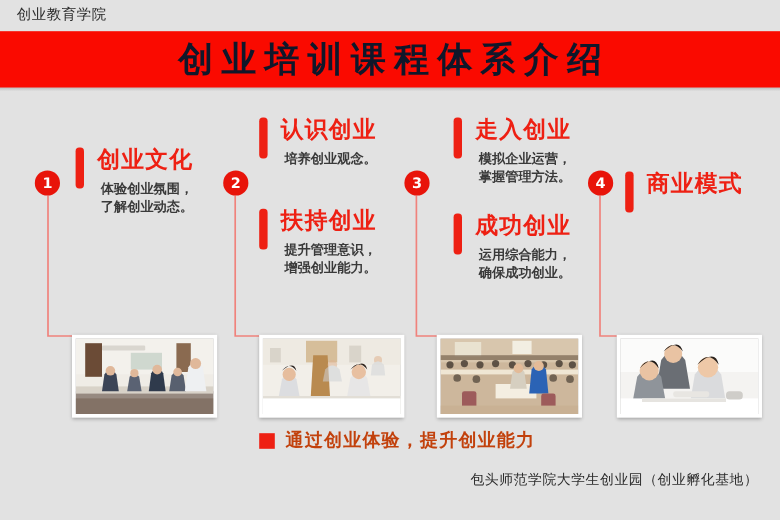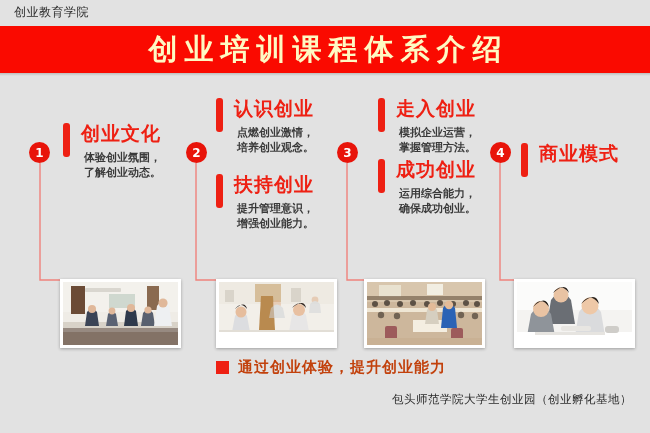--- a/index.html
+++ b/index.html
@@ -39,21 +39,21 @@
     left: 0;
     top: 26px;
     width: 650px;
     height: 47px;
     background: #fa0a00;
     display: flex;
     align-items: center;
     justify-content: center;
   }
   .banner-title {
-    color: #fef9c3;
+    color: #0f172a;
     font-size: 29px;
     font-weight: bold;
     letter-spacing: 7px;
     text-indent: 7px;
     white-space: nowrap;
     line-height: 1;
   }
   .banner-shadow {
     position: absolute;
     left: 0;
@@ -203,21 +203,20 @@
       </div>
     </div>
   </div>
 
   <div class="num-circle" style="left:186px; top:142px;">2</div>
   <div class="item" style="left:216px; top:97px;">
     <div class="bar"></div>
     <div class="texts">
       <div class="head">认识创业</div>
       <div class="desc">
-        <div>点燃创业激情，</div>
         <div>培养创业观念。</div>
       </div>
     </div>
   </div>
   <div class="item" style="left:216px; top:173px;">
     <div class="bar"></div>
     <div class="texts">
       <div class="head">扶持创业</div>
       <div class="desc">
         <div>提升管理意识，</div>
@@ -230,21 +229,21 @@
   <div class="item" style="left:378px; top:97px;">
     <div class="bar"></div>
     <div class="texts">
       <div class="head">走入创业</div>
       <div class="desc">
         <div>模拟企业运营，</div>
         <div>掌握管理方法。</div>
       </div>
     </div>
   </div>
-  <div class="item" style="left:378px; top:158px;">
+  <div class="item" style="left:378px; top:177px;">
     <div class="bar"></div>
     <div class="texts">
       <div class="head">成功创业</div>
       <div class="desc">
         <div>运用综合能力，</div>
         <div>确保成功创业。</div>
       </div>
     </div>
   </div>
 

